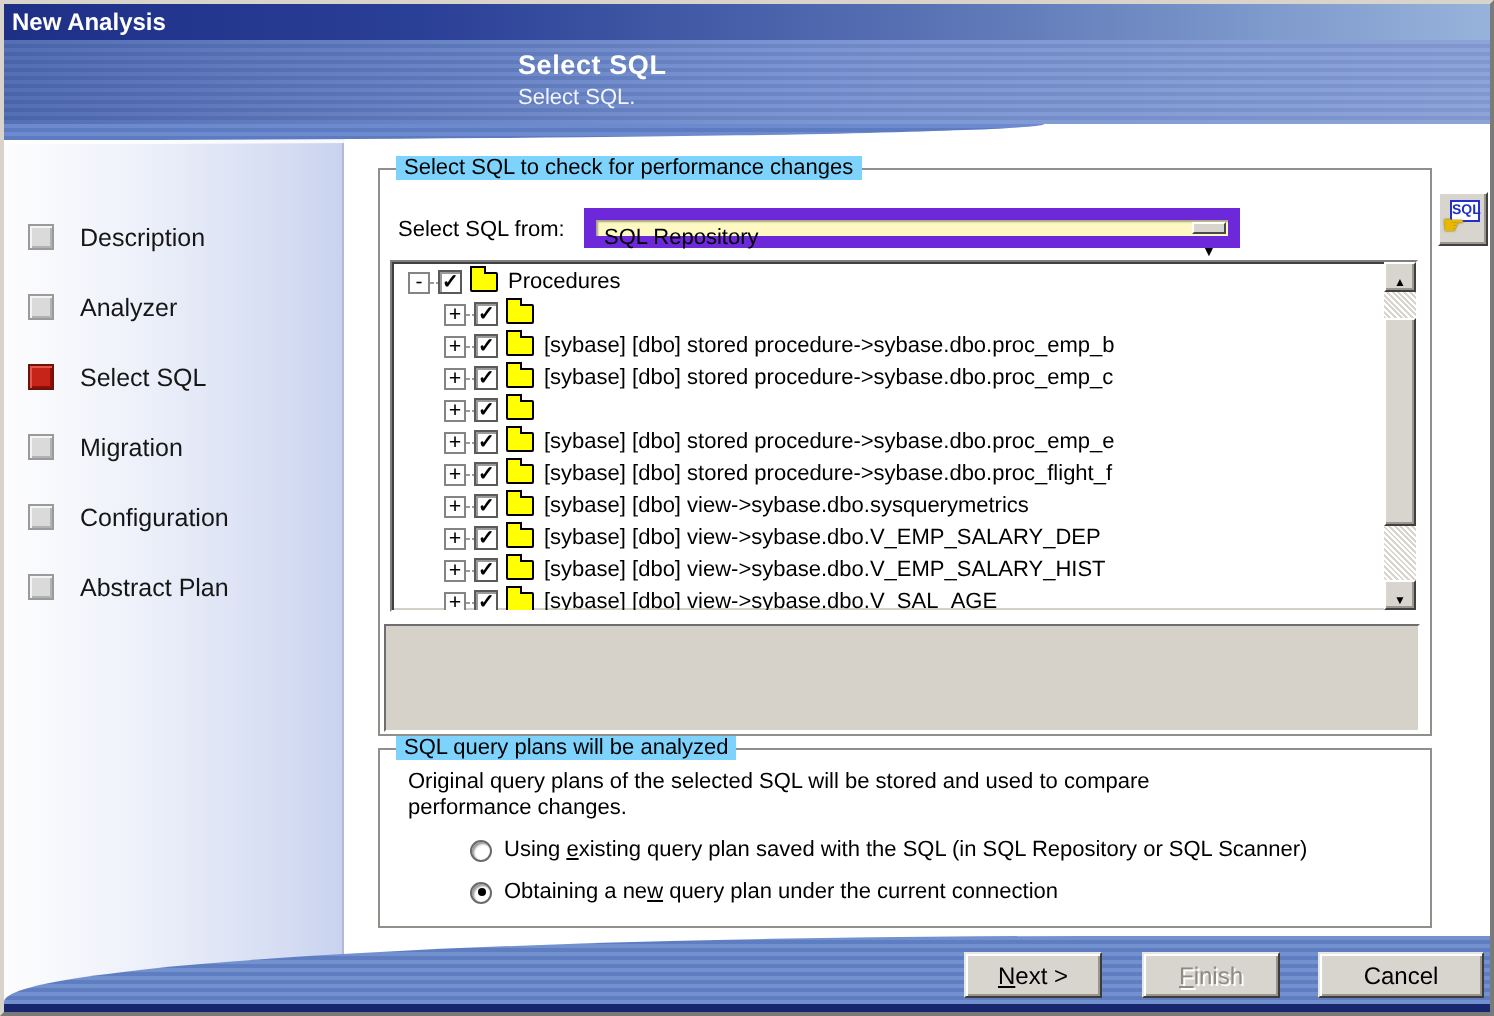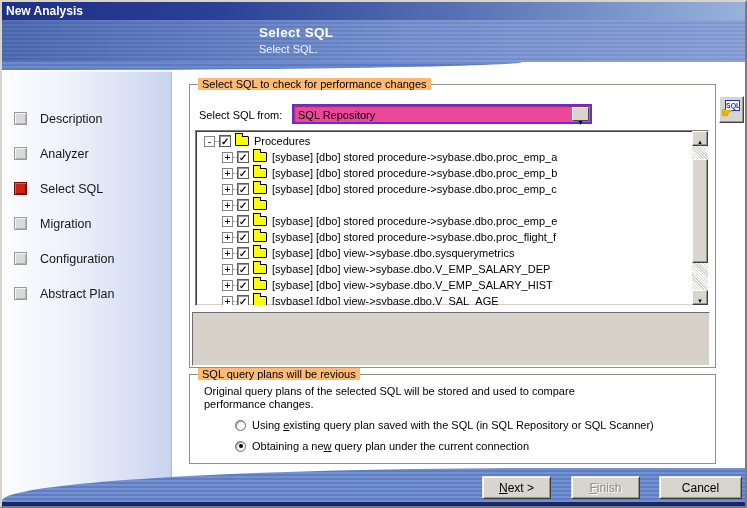--- a/index.html
+++ b/index.html
@@ -46,28 +46,28 @@
   }
   .step.active .step-box { background:#c62418; border-color:#70120a; box-shadow:inset 1px 1px 0 #e4574a, inset -1px -1px 0 #8d1007; }
   .step-label { margin-left:13px; font-size:12.5px; color:#161616; }
   
   #content { position:absolute; left:171px; top:60px; right:0; height:440px; background:#fff; }
   .groupbox {
     position:absolute; background:#fff;
     border:1px solid #90908a; box-shadow:inset 1px 1px 0 #fff, 1px 1px 0 #fff;
   }
   .group-label {
-    position:absolute; top:-7px; left:8px; background:#fdba74; padding:0 4px;
+    position:absolute; top:-7px; left:8px; background:#7dd3fc; padding:0 4px;
     font-size:11px; color:#000; white-space:nowrap;
   }
   #group1 { left:187px; top:82px; width:527px; height:284px; }
   #lbl-from { position:absolute; left:197px; top:107px; font-size:11px; z-index:5; }
   #combo {
-    position:absolute; left:290px; top:102px; width:300px; height:20px; background:#ec4899;
-    border:2px solid #6d28d9; box-shadow:inset 1px 1px 1px rgba(0,0,0,0.35); z-index:5; cursor:default;
+    position:absolute; left:290px; top:102px; width:328px; height:20px; background:#fef9c3;
+    border:6px solid #6d28d9; box-shadow:inset 1px 1px 1px rgba(0,0,0,0.35); z-index:5; cursor:default;
   }
   #combo-value { font-size:11px; padding:3px 0 0 4px; }
   #combo-btn {
     position:absolute; right:1px; top:1px; bottom:1px; width:17px; background:#d8d5ce;
     border:1px solid; border-color:#fff #4a4a4a #4a4a4a #fff; text-align:center; cursor:default;
   }
   #combo-btn::after { content:"▼"; font-size:7px; color:#000; position:relative; top:3px; }
   #sql-btn {
     position:absolute; left:717px; top:94px; width:25px; height:27px; background:#d8d5ce;
     border:1px solid; border-color:#fff #404040 #404040 #fff;
@@ -216,21 +216,20 @@
         <span class="tdots"></span>
       <span class="tcheck"></span>
       <span class="tfolder"></span>
       <span class="tlabel">Procedures</span>
     </div>
     <div class="trow lvl1">
       <span class="texp">+</span>
         <span class="tdots"></span>
       <span class="tcheck"></span>
       <span class="tfolder"></span>
-      <span class="tlabel">[sybase] [dbo] stored procedure-&gt;sybase.dbo.proc_emp_a</span>
     </div>
     <div class="trow lvl1">
       <span class="texp">+</span>
         <span class="tdots"></span>
       <span class="tcheck"></span>
       <span class="tfolder"></span>
       <span class="tlabel">[sybase] [dbo] stored procedure-&gt;sybase.dbo.proc_emp_b</span>
     </div>
     <div class="trow lvl1">
       <span class="texp">+</span>
@@ -290,21 +289,21 @@
     <div id="vscroll">
       <div class="sbtn" id="sb-up"></div>
       <div id="sb-thumb"></div>
       <div class="sbtn" id="sb-dn"></div>
     </div>
   </div>
 
   <div id="graypanel"></div>
 
   <div class="groupbox" id="group2">
-    <span class="group-label">SQL query plans will be revious</span>
+    <span class="group-label">SQL query plans will be analyzed</span>
     <div class="desc-line" id="desc1">Original query plans of the selected SQL will be stored and used to compare</div>
     <div class="desc-line" id="desc2">performance changes.</div>
     <div class="radio-row" id="radio1">
       <span class="radio-circle"></span>
       <span class="radio-label"><span>Using </span><span class="mn">e</span><span>xisting query plan saved with the SQL (in SQL Repository or SQL Scanner)</span></span>
     </div>
     <div class="radio-row selected" id="radio2">
       <span class="radio-circle"></span>
       <span class="radio-label"><span>Obtaining a ne</span><span class="mn">w</span><span> query plan under the current connection</span></span>
     </div>

